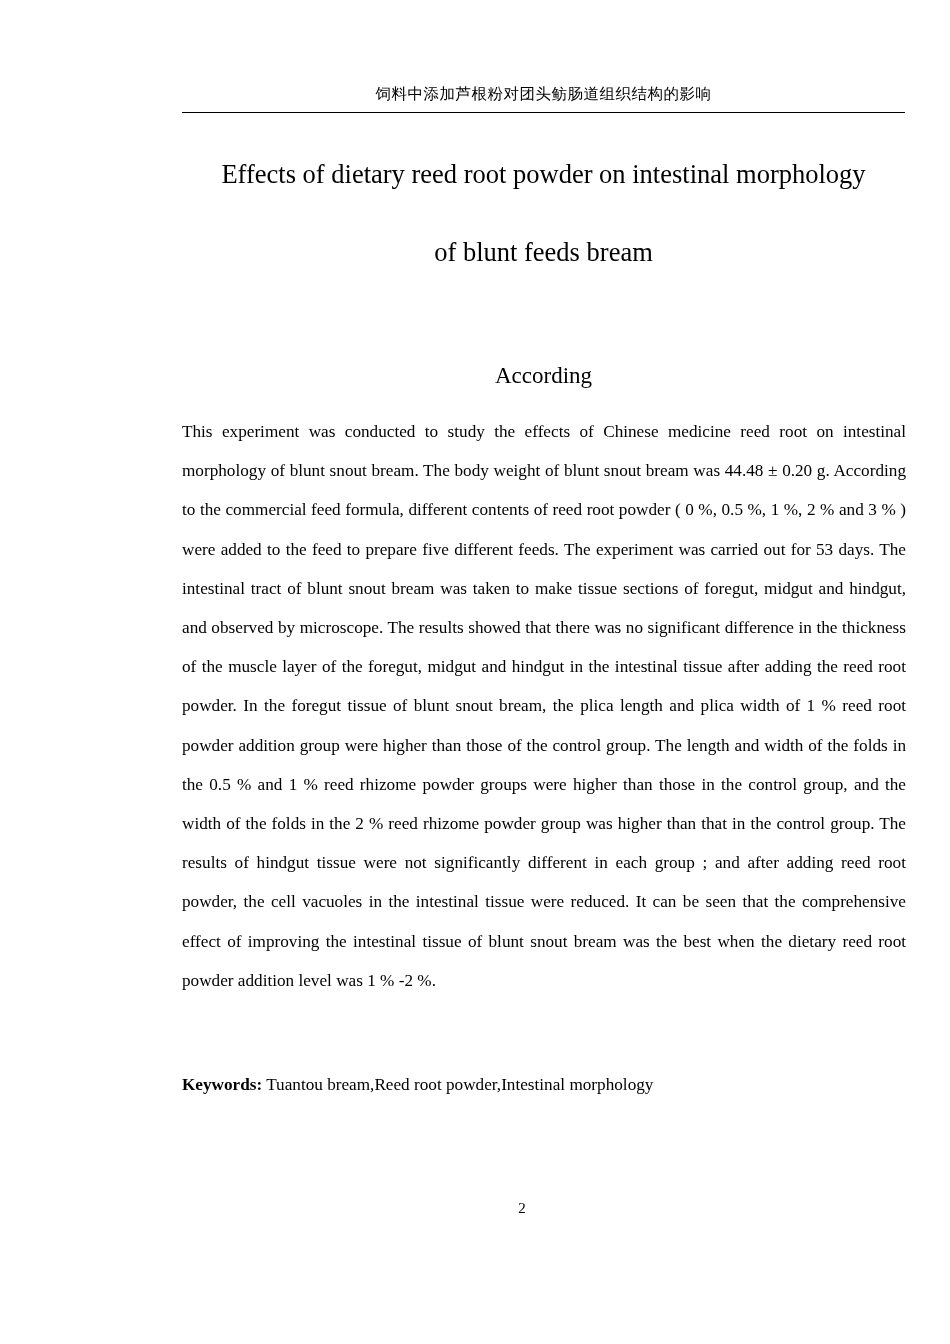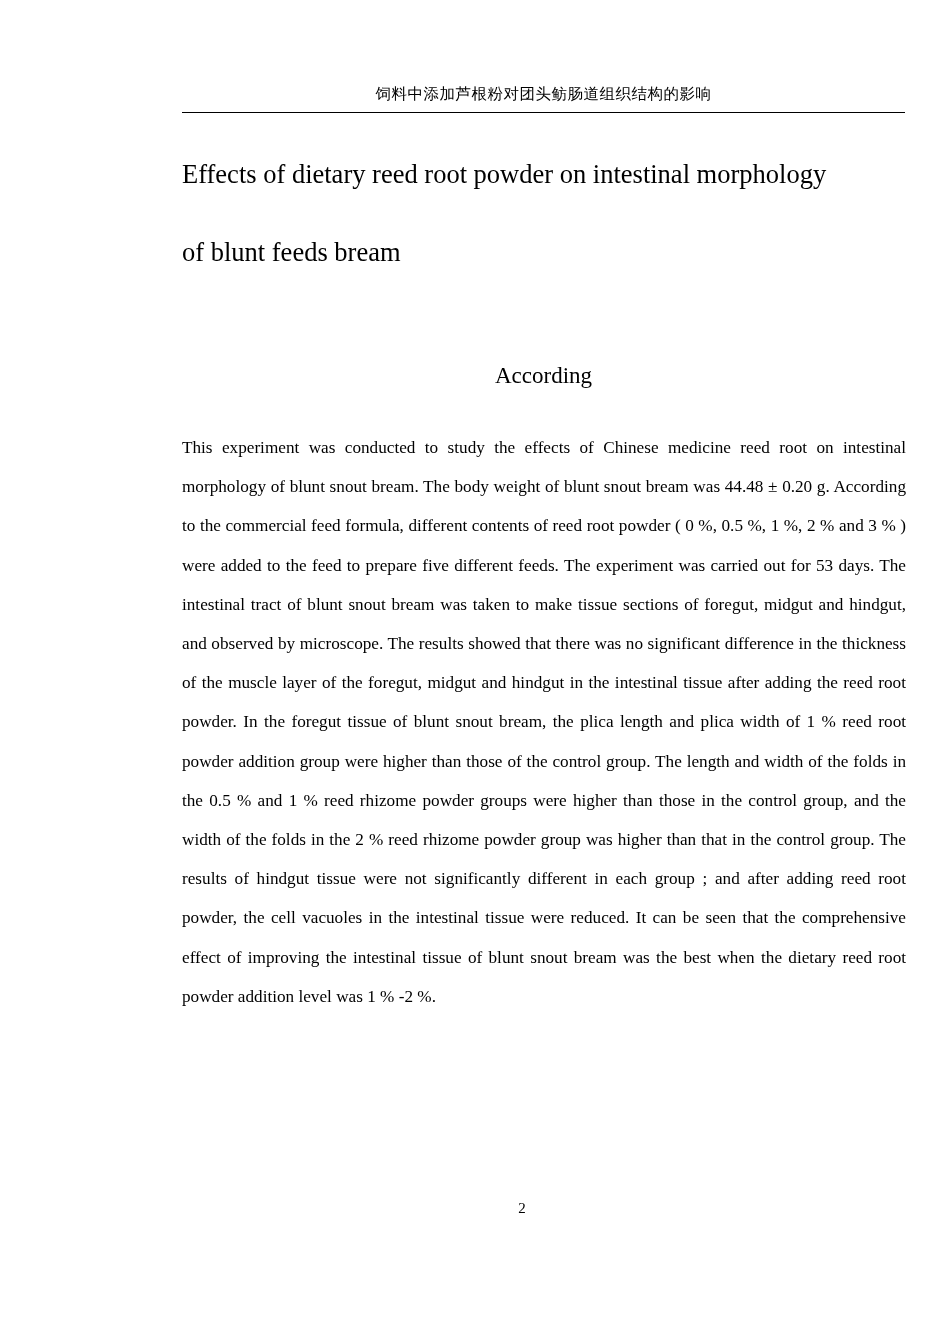--- a/index.html
+++ b/index.html
@@ -40,39 +40,39 @@
   }
   .header-rule {
     border-bottom: 1.4px solid #000;
     width: 100%;
   }
   .doc-title {
     position: absolute;
     left: 135px;
     top: 135px;
     width: 723px;
-    text-align: left;
+    text-align: center;
     font-size: 26.5px;
     line-height: 78px;
     font-weight: normal;
     color: #000;
   }
   .section-heading {
     position: absolute;
     left: 135px;
     top: 363px;
     width: 723px;
     text-align: center;
     font-size: 23px;
     font-weight: normal;
   }
   .abstract-body {
     position: absolute;
     left: 135px;
-    top: 428px;
+    top: 412px;
     width: 724px;
     font-size: 17.2px;
     line-height: 39.2px;
     text-align: justify;
     text-justify: inter-word;
     text-align-last: left;
     color: #000;
   }
   .keywords {
     position: absolute;
@@ -106,16 +106,19 @@
 
   <div class="doc-title">
     <div>Effects of dietary reed root powder on intestinal morphology</div>
     <div>of blunt feeds bream</div>
   </div>
 
   <div class="section-heading">According</div>
 
   <div class="abstract-body">This experiment was conducted to study the effects of Chinese medicine reed root on intestinal morphology of blunt snout bream. The body weight of blunt snout bream was 44.48 ± 0.20 g. According to the commercial feed formula, different contents of reed root powder ( 0 %, 0.5 %, 1 %, 2 % and 3 % ) were added to the feed to prepare five different feeds. The experiment was carried out for 53 days. The intestinal tract of blunt snout bream was taken to make tissue sections of foregut, midgut and hindgut, and observed by microscope. The results showed that there was no significant difference in the thickness of the muscle layer of the foregut, midgut and hindgut in the intestinal tissue after adding the reed root powder. In the foregut tissue of blunt snout bream, the plica length and plica width of 1 % reed root powder addition group were higher than those of the control group. The length and width of the folds in the 0.5 % and 1 % reed rhizome powder groups were higher than those in the control group, and the width of the folds in the 2 % reed rhizome powder group was higher than that in the control group. The results of hindgut tissue were not significantly different in each group ; and after adding reed root powder, the cell vacuoles in the intestinal tissue were reduced. It can be seen that the comprehensive effect of improving the intestinal tissue of blunt snout bream was the best when the dietary reed root powder addition level was 1 % -2 %.</div>
 
+  <div class="keywords">
+    <b>Keywords:</b><span> Tuantou bream,Reed root powder,Intestinal morphology</span>
+  </div>
 
   <div class="page-number">2</div>
 
 </div>
 
 </body></html>

